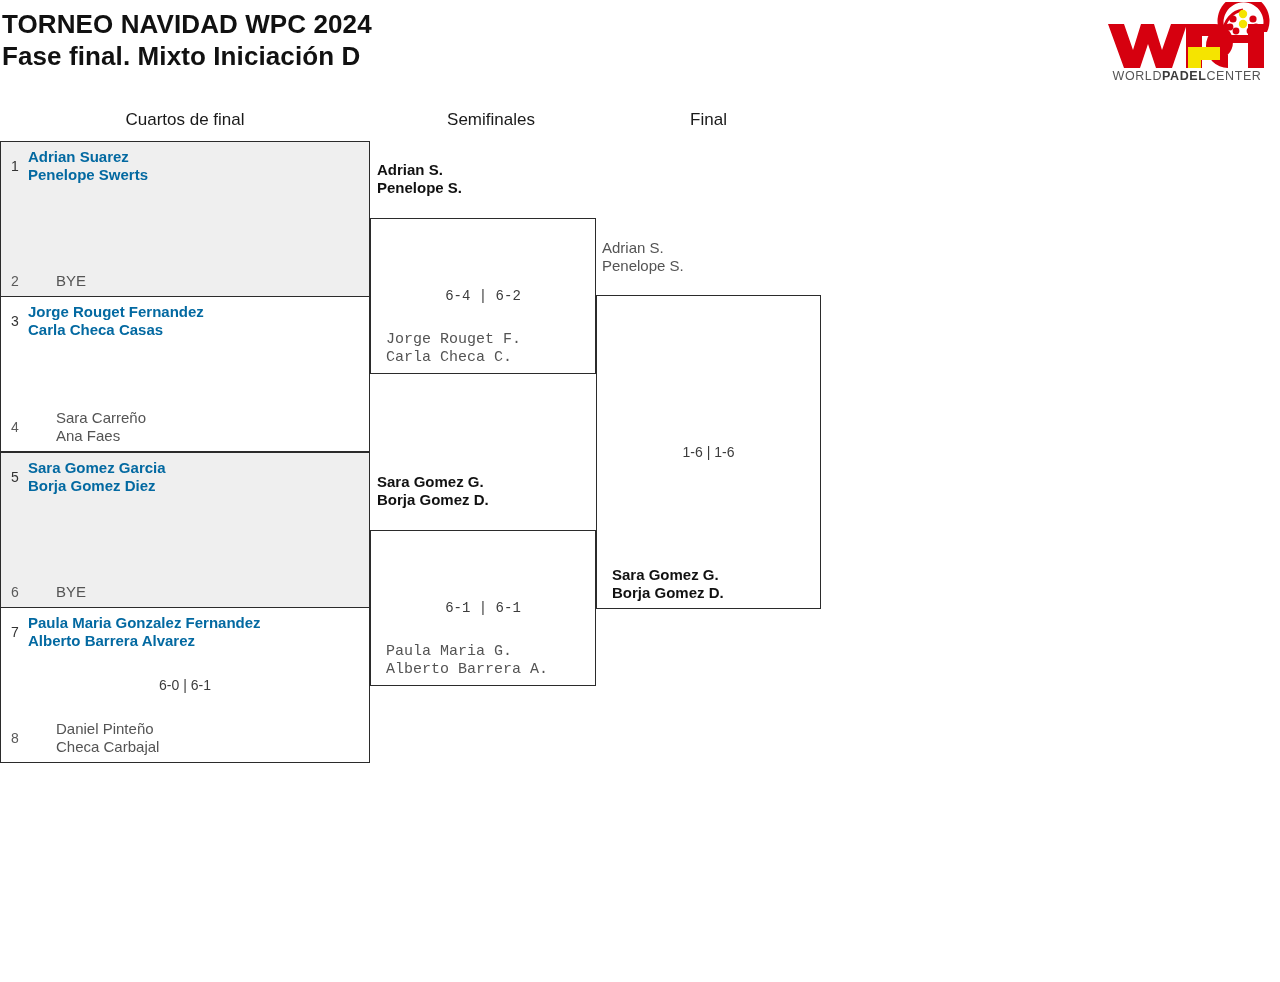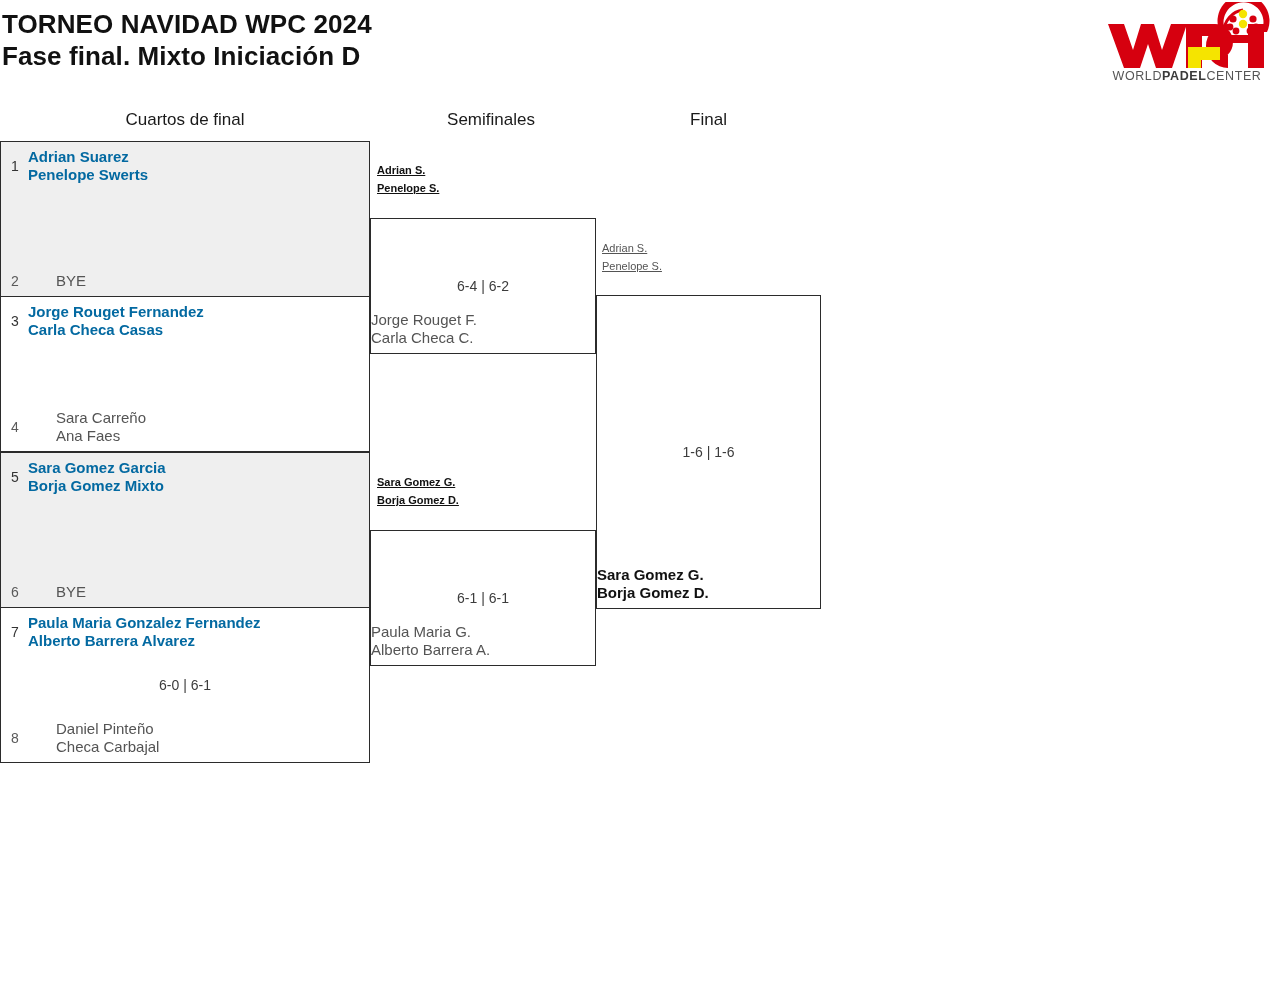--- a/index.html
+++ b/index.html
@@ -81,21 +81,21 @@
   .match.shaded { background: #efefef; }
 
   
   .r1 { left: 0px; width: 370px; height: 156px; }
   .r1.m0 { top: 141px; }
   .r1.m1 { top: 296px; }
   .r1.m2 { top: 452px; }
   .r1.m3 { top: 607px; }
 
   
-  .r2 { left: 370px; width: 226px; height: 136px; }
+  .r2 { left: 370px; width: 226px; height: 156px; font-family: Liberation Mono, monospace; }
   .r2.m0 { top: 218px; }
   .r2.m1 { top: 530px; }
 
   
   .r3 { left: 596px; width: 225px; height: 314px; }
   .r3.m0 { top: 295px; }
 
   
   .entry {
     position: absolute;
@@ -140,30 +140,29 @@
     width: 100%;
     text-align: center;
     font-size: 14px;
     line-height: 18px;
     color: #3c3c3c;
     top: 50%;
     transform: translateY(-50%);
   }
 
   
-  .r2 .entry, .r3 .entry { padding-left: 0; justify-content: flex-end; }
+  .r2 .entry, .r3 .entry { padding-left: 15px; justify-content: flex-end; }
   .r2 .names, .r3 .names { padding-left: 0; }
 
   
   .stub {
     position: absolute;
-    font-size: 11px;
+    font-size: 15px;
     line-height: 18px;
     white-space: nowrap;
-    text-decoration: underline;
   }
   .stub .n { display: block; }
   .stub.winner { font-weight: bold; color: #111111; }
   .stub.loser  { font-weight: normal; color: #545454; }
 
   #sf0-top   { left: 377px; top: 161px; }
   #sf1-top   { left: 377px; top: 473px; }
   #f0-top    { left: 602px; top: 239px; }
 
   
@@ -254,21 +253,21 @@
         <span class="n">Ana Faes</span>
       </span>
     </div>
   </div>
 
   <div class="match r1 m2 shaded">
     <div class="entry top winner">
       <span class="seed">5</span>
       <span class="names">
         <span class="n">Sara Gomez Garcia</span>
-        <span class="n">Borja Gomez Mixto</span>
+        <span class="n">Borja Gomez Diez</span>
       </span>
     </div>
     <div class="score"></div>
     <div class="entry bottom single bye loser">
       <span class="seed">6</span>
       <span class="names">
         <span class="n">BYE</span>
       </span>
     </div>
   </div>

